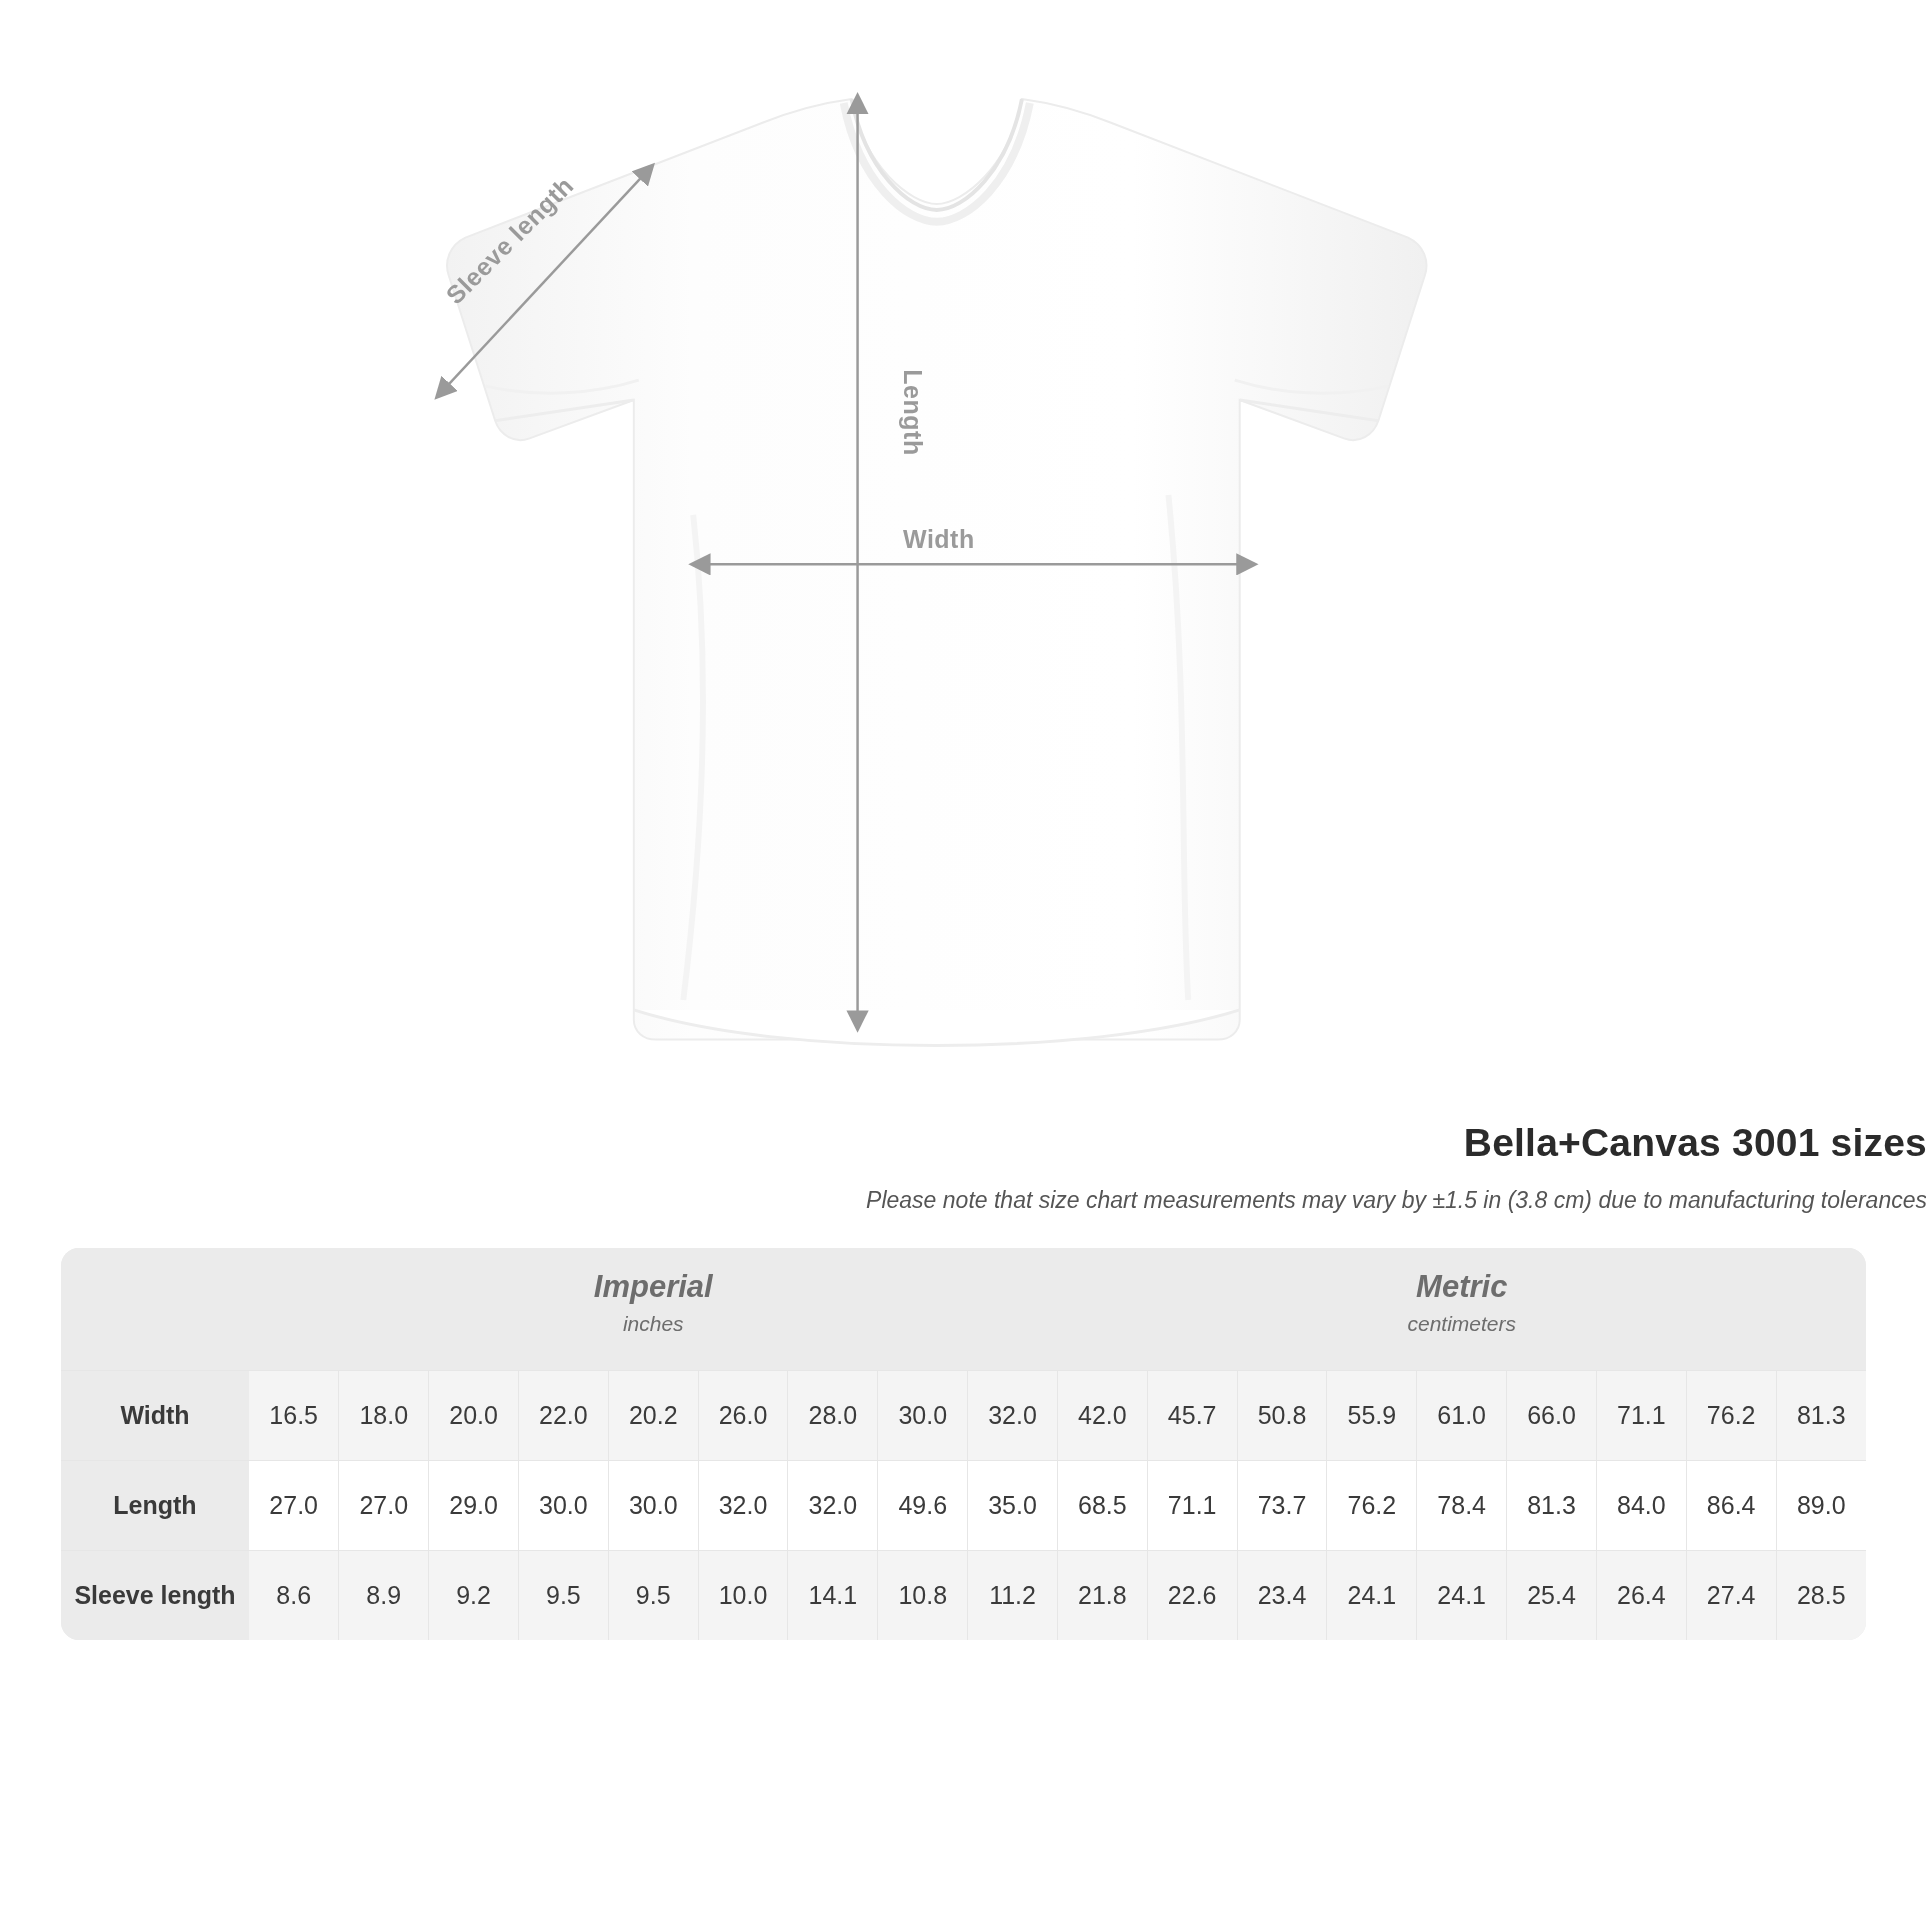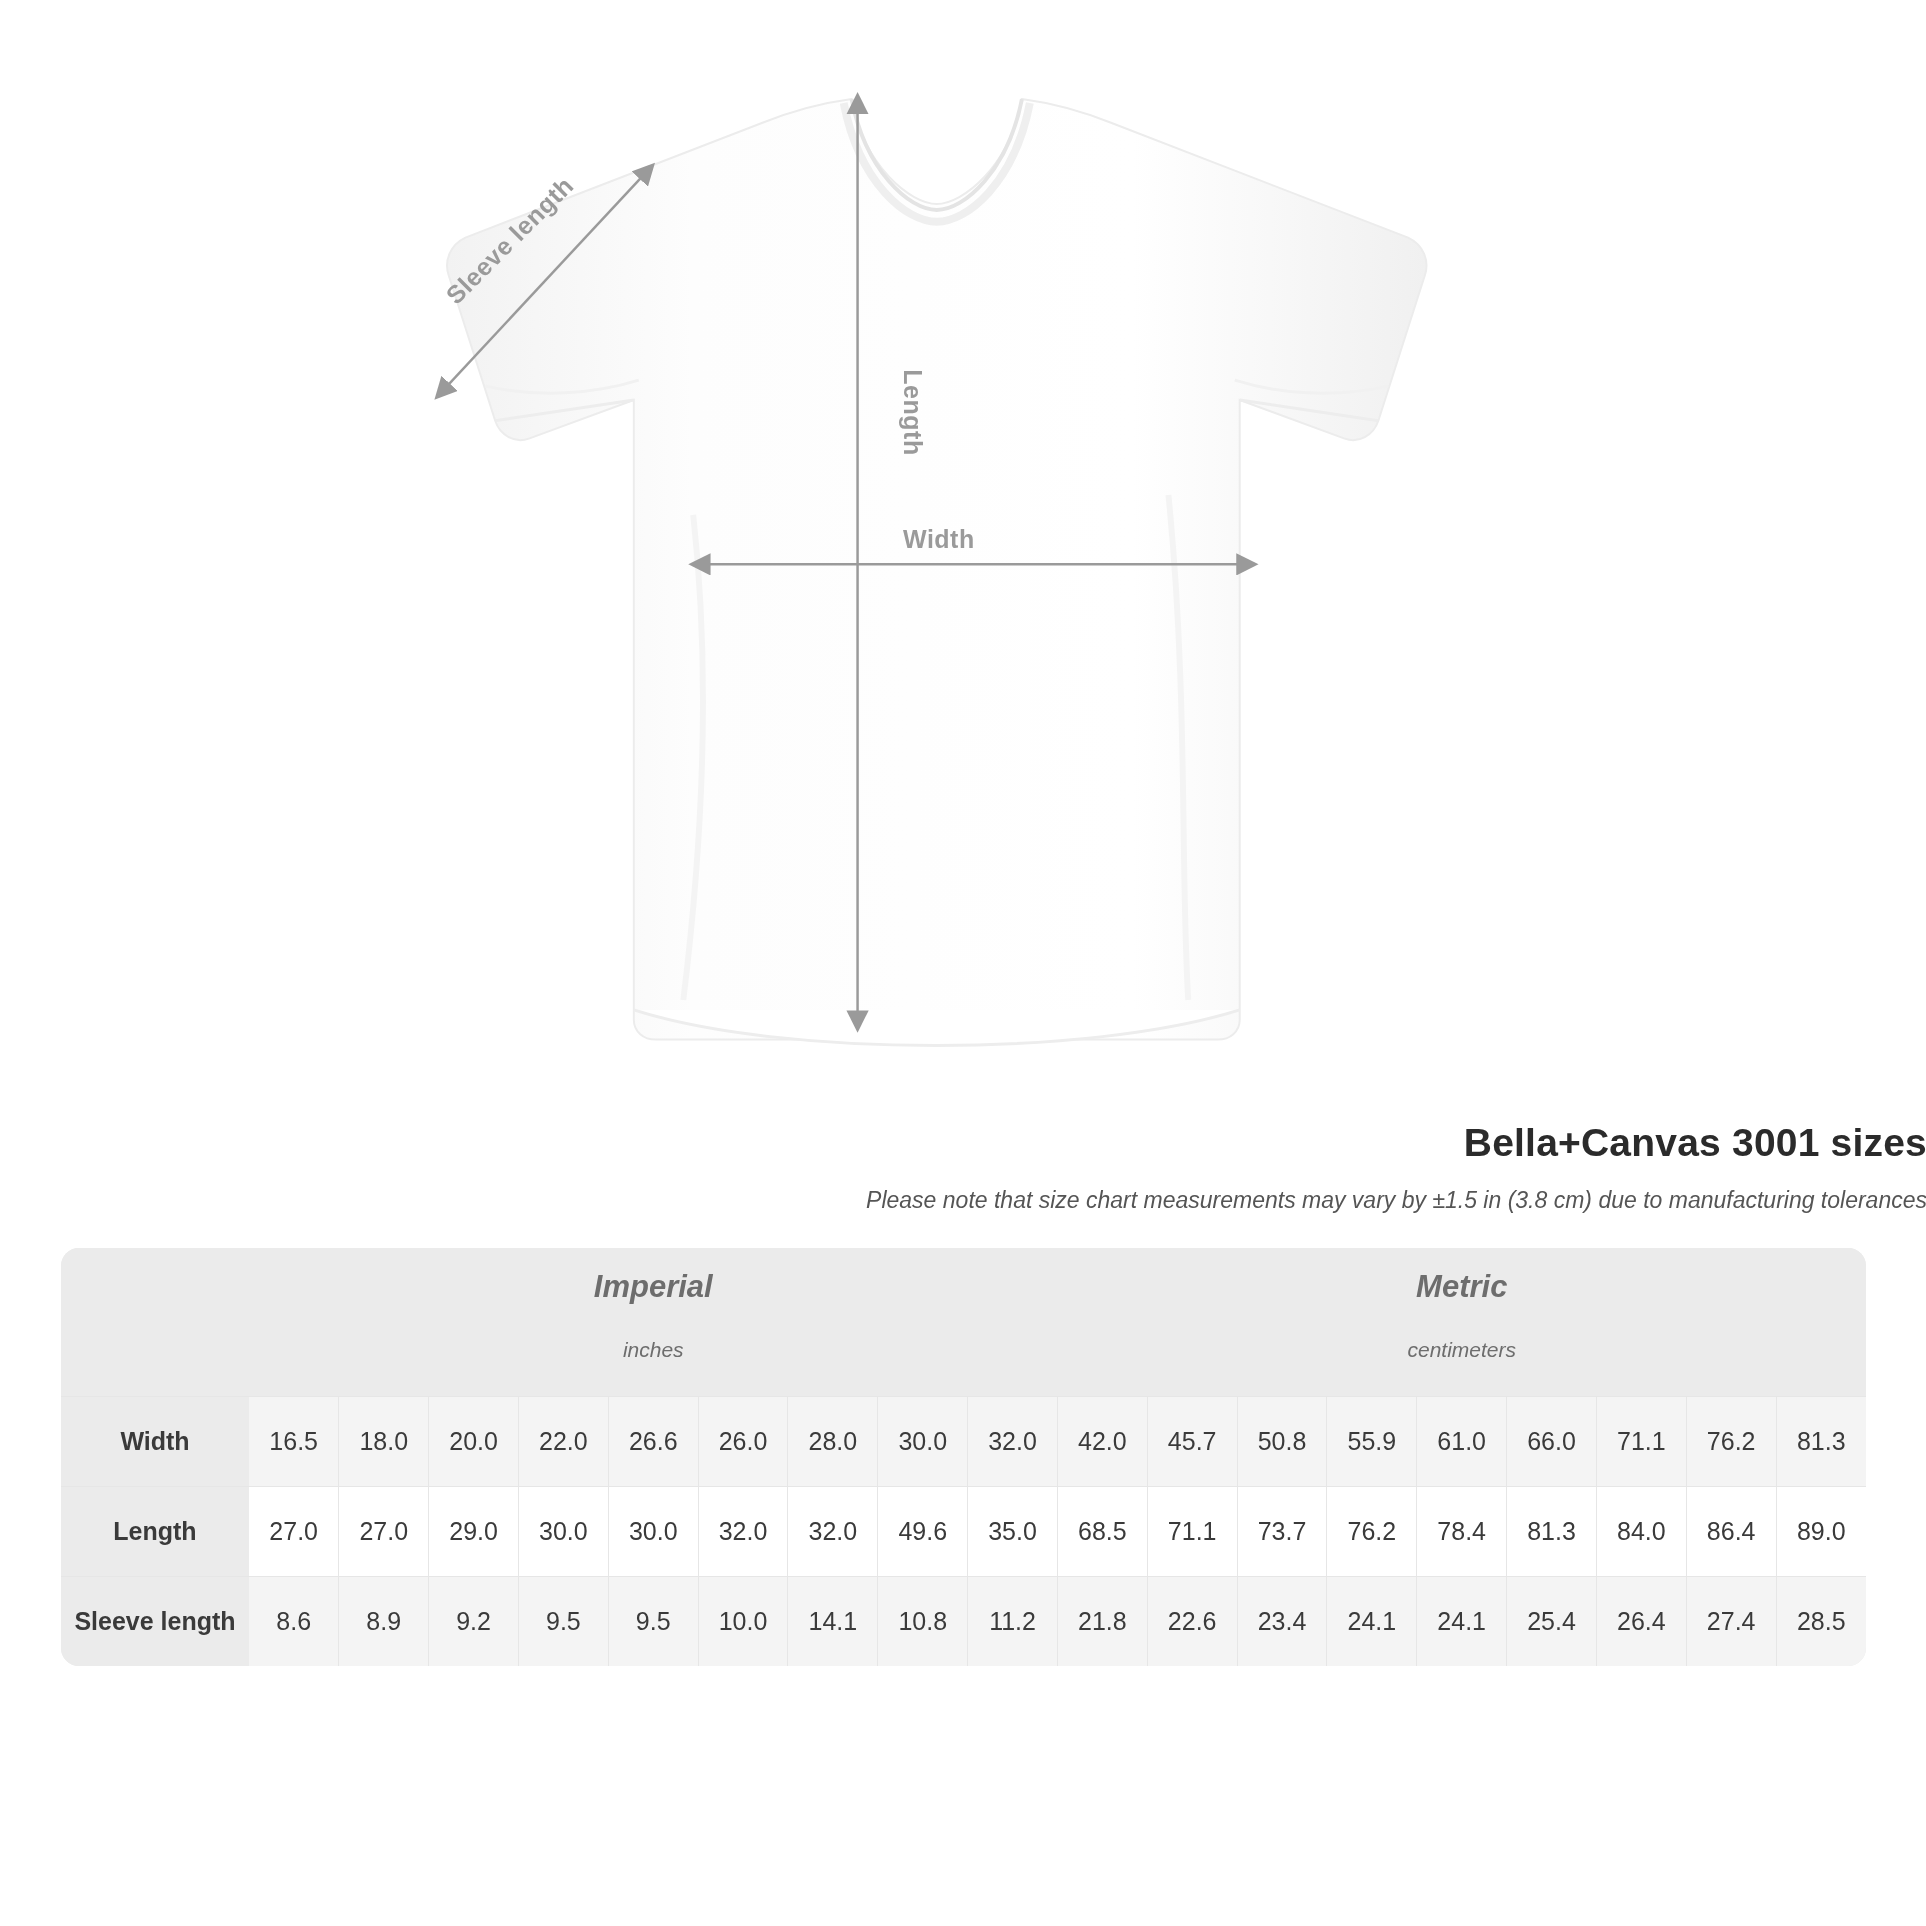--- a/index.html
+++ b/index.html
@@ -104,21 +104,20 @@
     font-weight: bold;
     font-style: italic;
     color: #6d6d6d;
     line-height: 1.25;
   }
   .unit-sub {
     font-size: 21px;
     font-style: italic;
     color: #6d6d6d;
     line-height: 1.6;
-    margin-top: 26px;
   }
   .head-row td {
     background: #ffffff;
     font-size: 25px;
     font-weight: bold;
     color: #5d5d5d;
     padding: 30px 0;
     border-right: 1px solid #e6e6e6;
   }
   .head-row td:last-child { border-right: none; }
@@ -241,21 +240,21 @@
           </td>
         </tr>
 
 
         <tr class="data-row odd">
           <td class="row-label">Width</td>
           <td>16.5</td>
           <td>18.0</td>
           <td>20.0</td>
           <td>22.0</td>
-          <td>26.6</td>
+          <td>20.2</td>
           <td>26.0</td>
           <td>28.0</td>
           <td>30.0</td>
           <td>32.0</td>
           <td>42.0</td>
           <td>45.7</td>
           <td>50.8</td>
           <td>55.9</td>
           <td>61.0</td>
           <td>66.0</td>

